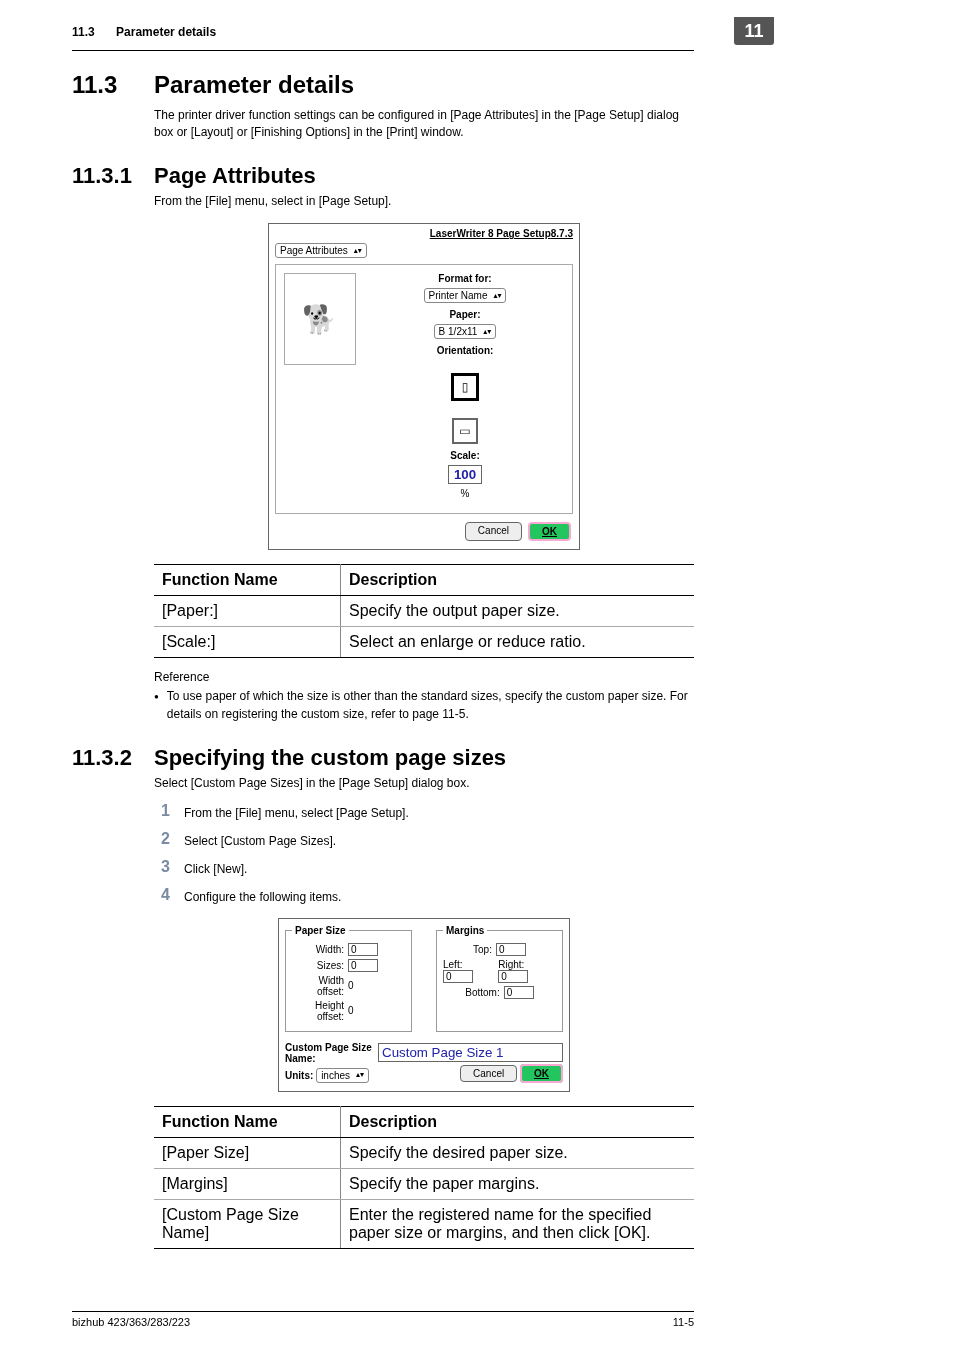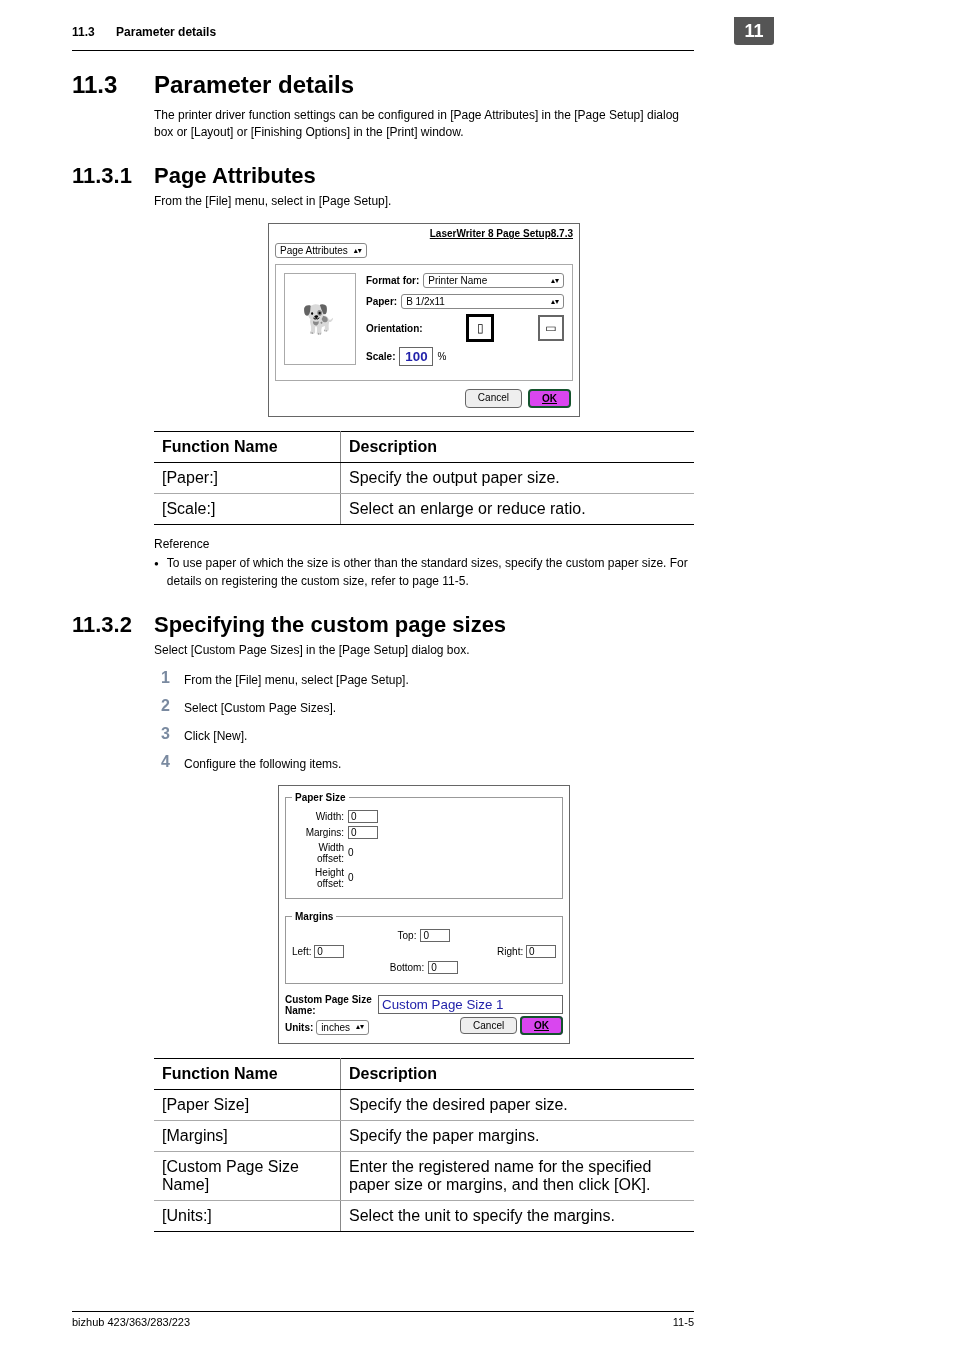--- a/index.html
+++ b/index.html
@@ -74,31 +74,31 @@
   .shot .selectlike {
     border:1px solid #888; border-radius:3px; padding:1px 4px; font-size:10px;
     display:inline-flex; align-items:center; gap:6px; background:#fff;
   }
   .shot .selectlike .arrows { font-size:8px; line-height:8px; }
   .shot1 { width: 310px; }
   .shot1 .inner { border:1px solid #aaa; margin:2px 6px 0 6px; padding:8px; display:flex; gap:10px;}
   .shot1 .preview { width:70px;height:90px;border:1px solid #aaa; display:flex;align-items:center;justify-content:center;}
   .shot1 .dog { font-size:28px; color:#888; filter:grayscale(1);}
   .shot1 .fields { flex:1; }
-  .shot1 .frow { display:flex; align-items:center; margin-bottom:6px; gap:4px; justify-content:flex-end;}
+  .shot1 .frow { display:flex; align-items:center; margin-bottom:6px; gap:4px; justify-content:flex-end;flex-direction:column;}
   .shot1 .lbl { font-weight:bold; font-size:10px; }
   .shot1 .orient-btn { width:22px;height:22px;border:2px solid #666;display:inline-flex;align-items:center;justify-content:center;font-size:12px;}
   .shot1 .orient-btn.sel { border-color:#000; box-shadow:0 0 0 1px #000;}
   .shot1 .scale-input { width:28px; text-align:center; border:1px solid #666; padding:1px 2px; color:#22a; font-weight:bold;}
   .shot .btnrow { display:flex; justify-content:flex-end; gap:6px; padding:8px; }
   .shot .btn { border:1px solid #666; border-radius:4px; padding:2px 12px; font-size:10px; background:#eee;}
-  .shot .btn.primary { border:2px solid #14532d; background:#d946ef; font-weight:bold;text-decoration:underline;}
+  .shot .btn.primary { border:2px solid #f9a8d4; background:#22c55e; font-weight:bold;text-decoration:underline;}
 
   .shot2 { width: 290px; }
-  .shot2 .cols { display:flex; gap:12px; padding:6px;flex-direction:column;}
+  .shot2 .cols { display:flex; gap:24px; padding:6px;}
   .shot2 fieldset { border:1px solid #999; margin:0; padding:4px 6px 6px 6px; flex:1;}
   .shot2 legend { font-weight:bold; font-size:10px; padding:0 3px;}
   .shot2 .frow { display:flex; align-items:center; gap:4px; margin:3px 0; font-size:10px;}
   .shot2 .frow .k { width:52px; text-align:right; }
   .shot2 .inp { width:24px; border:1px solid #666; padding:0 2px; font-size:10px;}
   .shot2 .row2 { padding:4px 6px; display:flex; align-items:center; gap:6px; font-size:10px;}
   .shot2 .name-inp { flex:1; border:1px solid #666; padding:1px 3px; color:#22a; }
   .shot2 .units-row { display:flex; gap:24px; padding:0 6px 8px 6px; justify-content:space-between;}
 
   table.ftab {
@@ -183,21 +183,21 @@
               <span class="arrows">▴▾</span>
             </span>
           </div>
           <div class="frow">
             <span class="lbl">Paper:</span>
             <span class="selectlike" style="flex:1;">
               <span style="flex:1">B 1/2x11</span>
               <span class="arrows">▴▾</span>
             </span>
           </div>
-          <div class="frow" style="justify-content:space-between; gap:4px;">
+          <div class="frow" style="justify-content:space-between; gap:18px;">
             <span class="lbl">Orientation:</span>
             <span class="orient-btn sel">
               <span>▯</span>
             </span>
             <span class="orient-btn">
               <span>▭</span>
             </span>
           </div>
           <div class="frow" style="justify-content:flex-start; gap:4px;">
             <span class="lbl">Scale:</span>
@@ -267,21 +267,21 @@
 
     <div class="shot shot2">
       <div class="cols">
         <fieldset>
           <legend>Paper Size</legend>
           <div class="frow">
               <span class="k">Width:</span>
               <input class="inp" value="0" style="">
             </div>
           <div class="frow">
-              <span class="k">Margins:</span>
+              <span class="k">Sizes:</span>
               <input class="inp" value="0" style="">
             </div>
           <div class="frow">
               <span class="k">Width offset:</span>
               <span>0</span>
             </div>
           <div class="frow">
               <span class="k">Height offset:</span>
               <span>0</span>
             </div>
@@ -332,24 +332,20 @@
             <td>Specify the desired paper size.</td>
           </tr>
       <tr>
             <td class="col1">[Margins]</td>
             <td>Specify the paper margins.</td>
           </tr>
       <tr>
             <td class="col1">[Custom Page Size Name]</td>
             <td>Enter the registered name for the specified paper size or margins, and then click [OK].</td>
           </tr>
-      <tr>
-            <td class="col1">[Units:]</td>
-            <td>Select the unit to specify the margins.</td>
-          </tr>
     </tbody>
       </table>
   </div>
 
   <div class="footer">
     <span>bizhub 423/363/283/223</span>
     <span>11-5</span>
   </div>
 </div>
 

